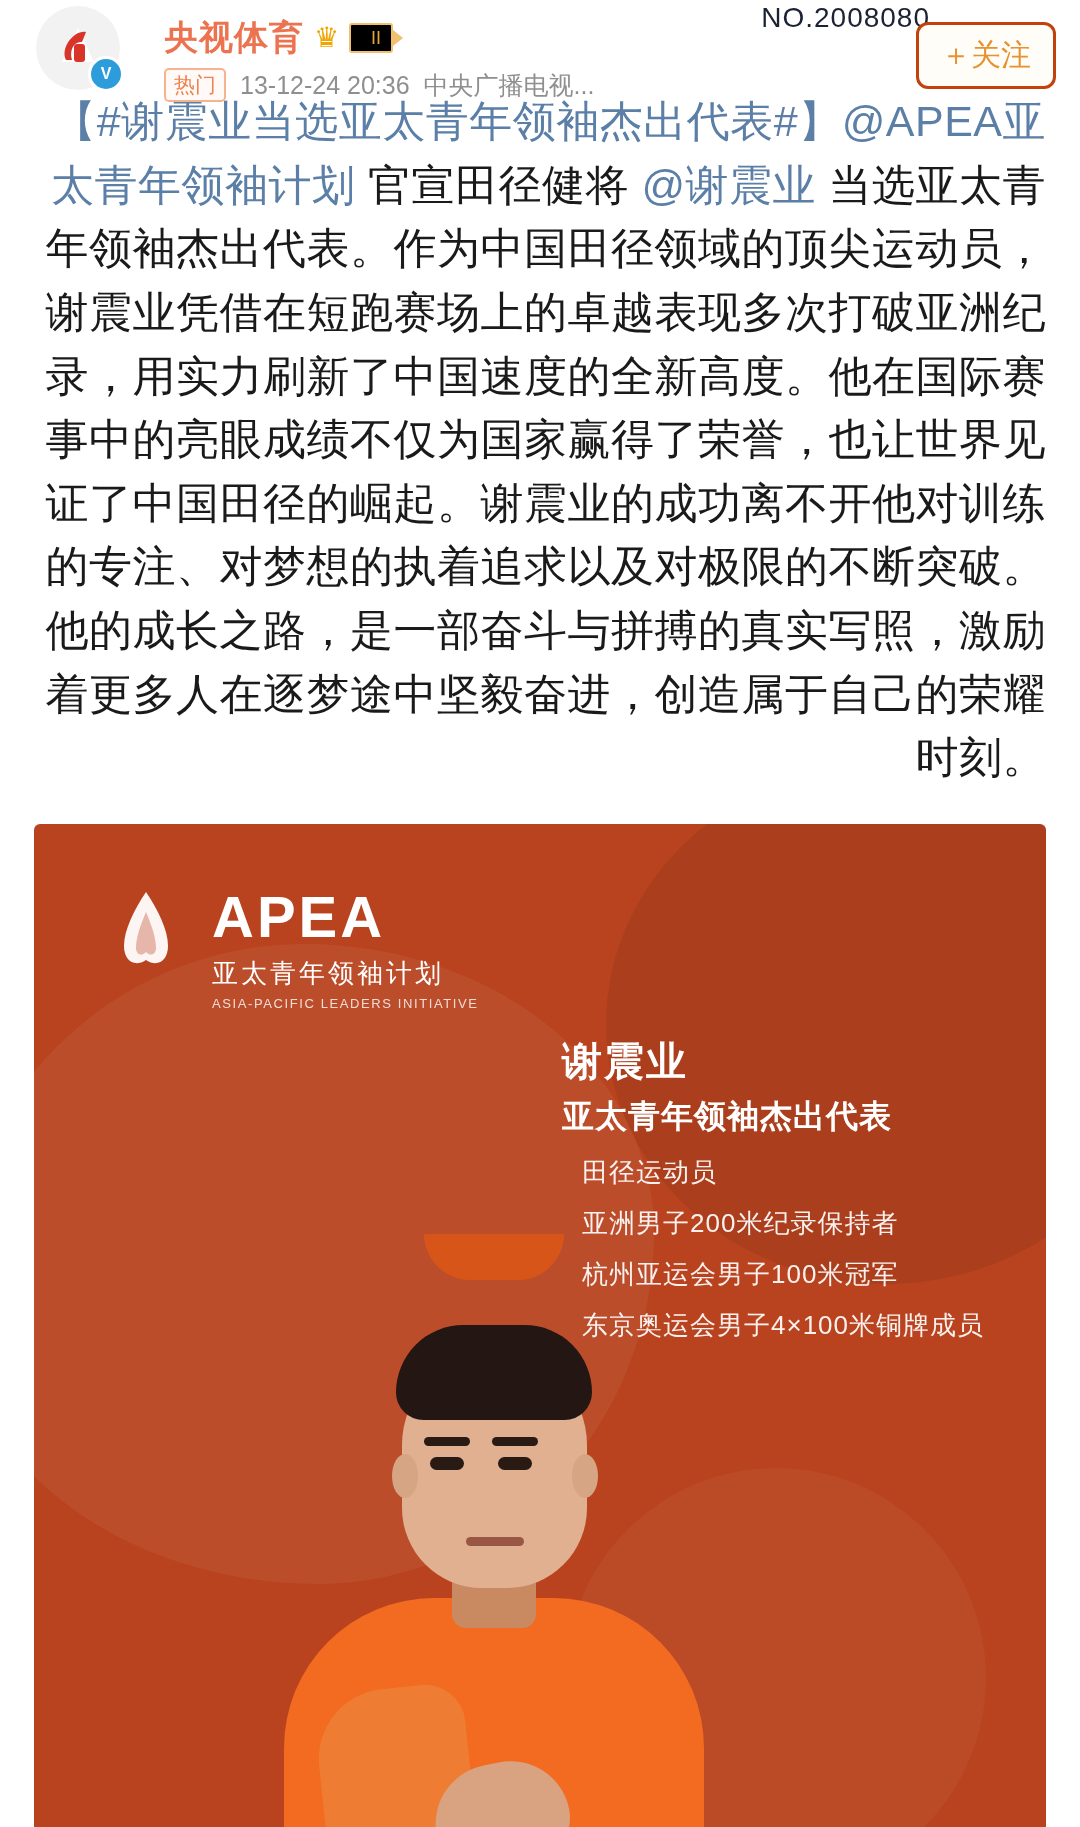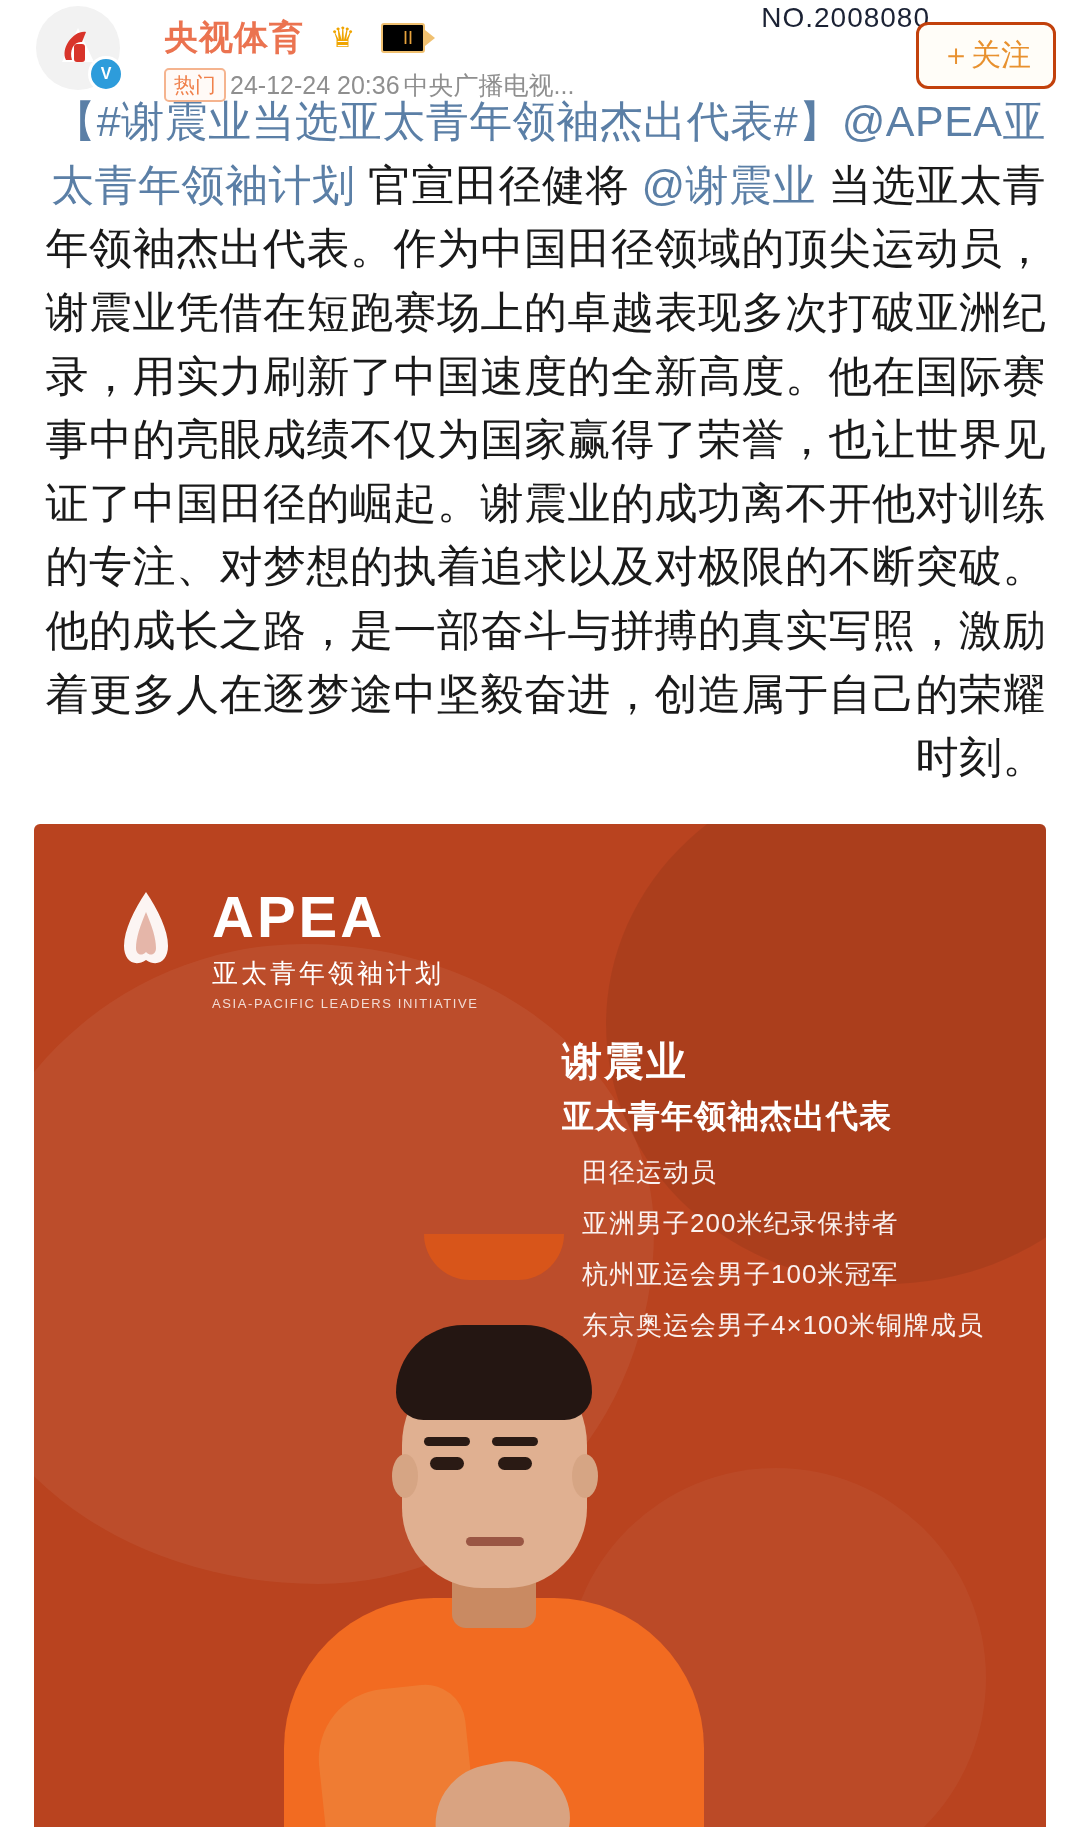--- a/index.html
+++ b/index.html
@@ -57,21 +57,21 @@
     line-height: 1;
     font-weight: bold;
   }
   .header-main {
     margin-left: 140px;
     padding-top: 2px;
   }
   .name-row {
     display: flex;
     align-items: center;
-    gap: 26px;
+    gap: 10px;
     height: 44px;
   }
   .user-name {
     color: #eb7350;
     font-size: 34px;
     font-weight: bold;
     letter-spacing: 1px;
   }
   .crown-icon { color: #f0a500; font-size: 28px; line-height: 1; }
   .level-badge {
@@ -92,21 +92,21 @@
     right: -12px;
     top: 50%;
     transform: translateY(-50%);
     border-left: 10px solid #f0c070;
     border-top: 8px solid transparent;
     border-bottom: 8px solid transparent;
   }
   .meta-row {
     display: flex;
     align-items: center;
-    gap: 4px;
+    gap: 14px;
     margin-top: 8px;
     color: #9a9a9a;
     font-size: 25px;
   }
   .hot-tag {
     color: #f0814c;
     border: 2px solid #f5b48f;
     border-radius: 5px;
     padding: 1px 8px;
     font-size: 21px;
@@ -406,21 +406,21 @@
   </div>
 
   <div class="header-main">
     <div class="name-row">
       <span class="user-name">央视体育</span>
       <span class="crown-icon">♛</span>
       <span class="level-badge">II</span>
     </div>
     <div class="meta-row">
       <span class="hot-tag">热门</span>
-      <span class="meta-time">24-12-24 20:36</span>
+      <span class="meta-time">13-12-24 20:36</span>
       <span class="meta-source">中央广播电视...</span>
     </div>
   </div>
 
   <div class="no-watermark">NO.2008080</div>
   <div class="follow-btn">＋关注</div>
 </div>
 
 <div class="post-body"><span class="hl">【#谢震业当选亚太青年领袖杰出代表#】@APEA</span><span class="hl">亚太青年领袖计划</span><span> 官宣田径健将 </span><span class="hl">@谢震业</span><span> 当选亚太青年领袖杰出代表。作为中国田径领域的顶尖运动员，谢震业凭借在短跑赛场上的卓越表现多次打破亚洲纪录，用实力刷新了中国速度的全新高度。他在国际赛事中的亮眼成绩不仅为国家赢得了荣誉，也让世界见证了中国田径的崛起。谢震业的成功离不开他对训练的专注、对梦想的执着追求以及对极限的不断突破。他的成长之路，是一部奋斗与拼搏的真实写照，激励着更多人在逐梦途中坚毅奋进，创造属于自己的荣耀时刻。</span></div>
 

